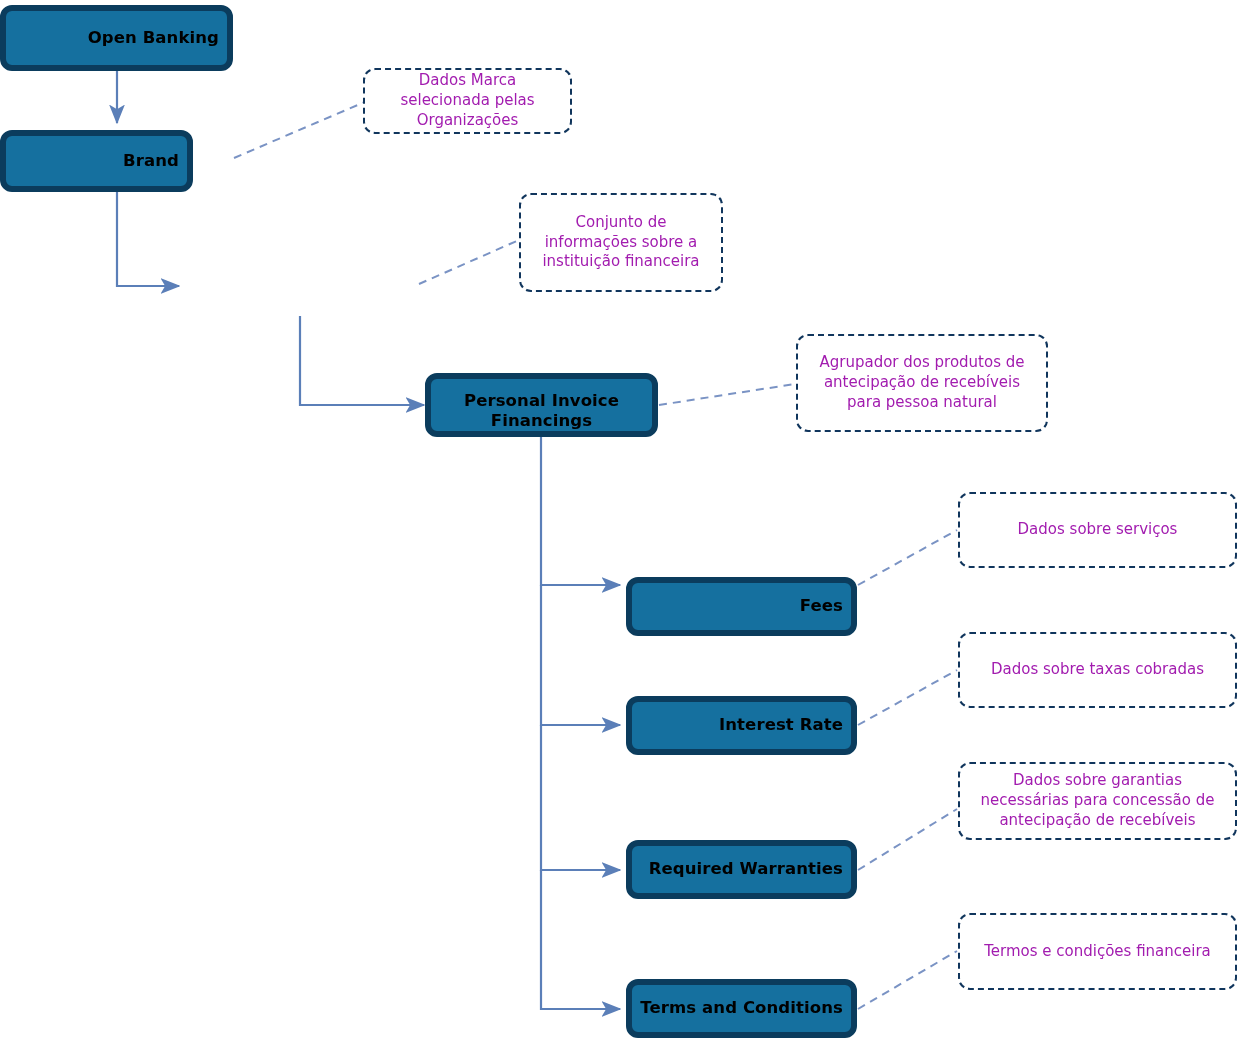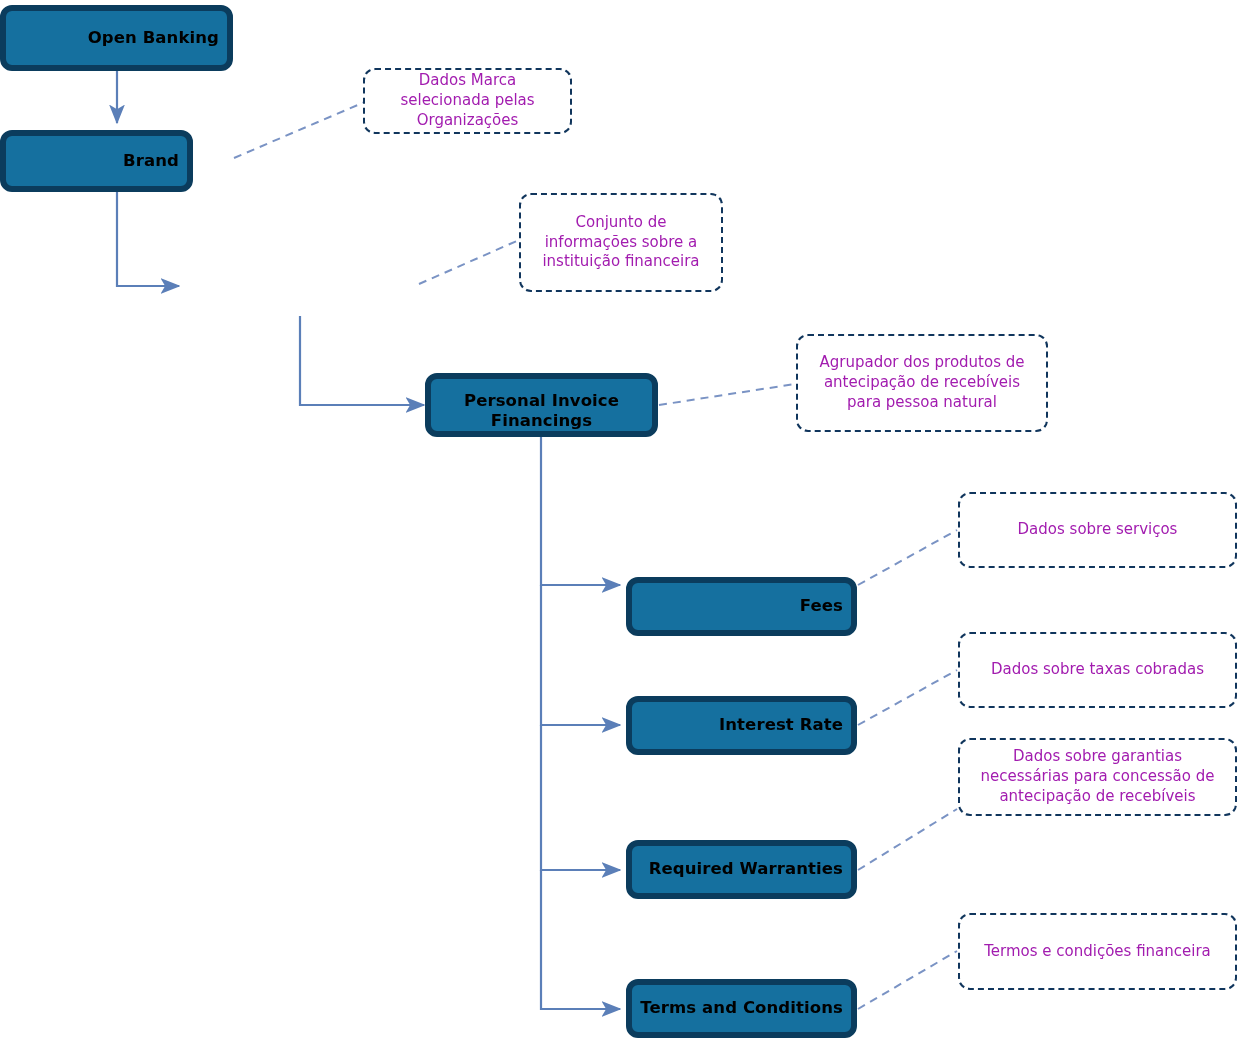--- a/index.html
+++ b/index.html
@@ -168,21 +168,21 @@
   </div>
 
   <div class="note" style="left:958px; top:492px; width:279px; height:76px;">
     <span>Dados sobre serviços</span>
   </div>
 
   <div class="note" style="left:958px; top:632px; width:279px; height:76px;text-align:right;">
     <span>Dados sobre taxas cobradas</span>
   </div>
 
-  <div class="note" style="left:958px; top:738px; width:279px; height:78px;">
+  <div class="note" style="left:958px; top:762px; width:279px; height:78px;">
     <span>Dados sobre garantias necessárias para concessão de antecipação de recebíveis</span>
   </div>
 
   <div class="note" style="left:958px; top:913px; width:279px; height:77px;">
     <span>Termos e condições financeira</span>
   </div>
 
 </div>
 
 </body></html>

